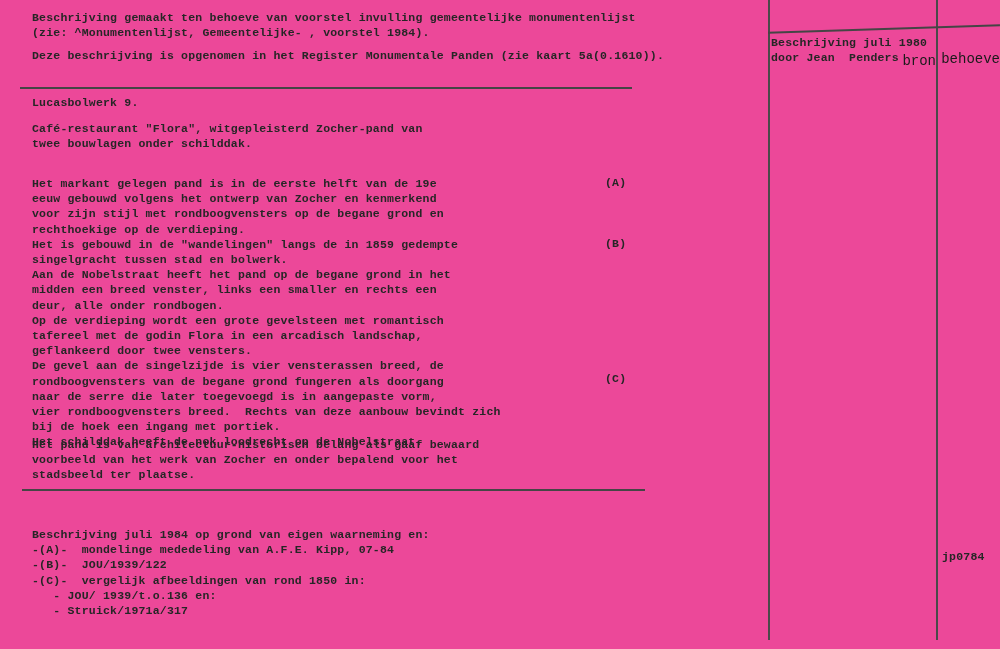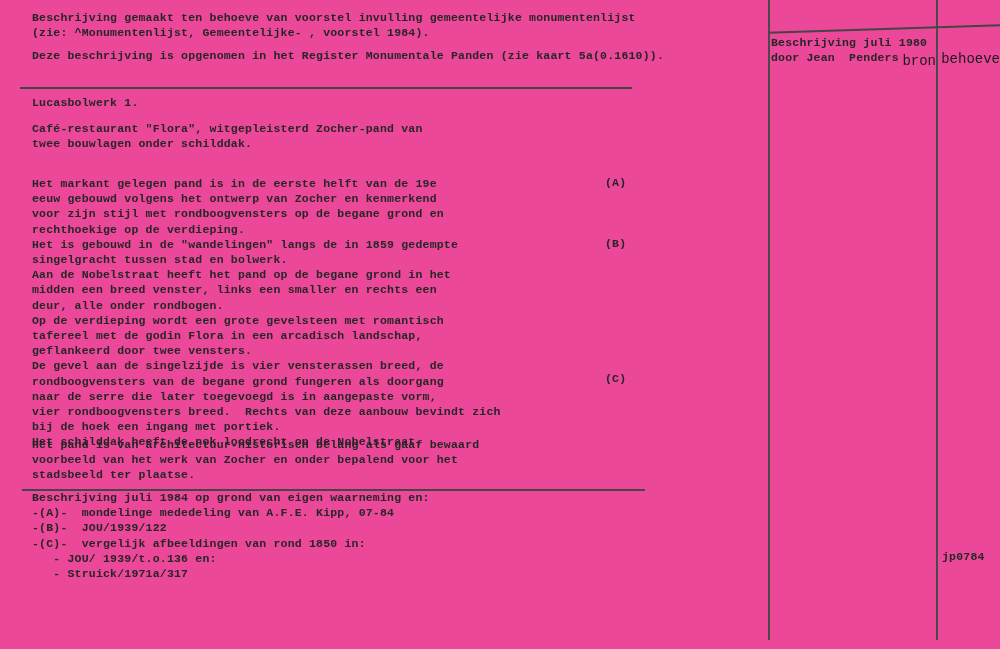--- a/index.html
+++ b/index.html
@@ -58,21 +58,21 @@
 <div class="page">
 
   <main>
     <div class="mono" style="top:10px">Beschrijving gemaakt ten behoeve van voorstel invulling gemeentelijke monumentenlijst
 (zie: ^Monumentenlijst, Gemeentelijke- , voorstel 1984).</div>
 
     <div class="mono" style="top:48px">Deze beschrijving is opgenomen in het Register Monumentale Panden (zie kaart 5a(0.1610)).</div>
 
     <div class="rule" style="top:87px;left:20px;width:612px"></div>
 
-    <div class="mono" style="top:95px">Lucasbolwerk 1.</div>
+    <div class="mono" style="top:95px">Lucasbolwerk 9.</div>
 
     <div class="mono" style="top:121px">Café-restaurant "Flora", witgepleisterd Zocher-pand van
 twee bouwlagen onder schilddak.</div>
 
     <div class="mono" style="top:176px">Het markant gelegen pand is in de eerste helft van de 19e
 eeuw gebouwd volgens het ontwerp van Zocher en kenmerkend
 voor zijn stijl met rondboogvensters op de begane grond en
 rechthoekige op de verdieping.
 Het is gebouwd in de "wandelingen" langs de in 1859 gedempte
 singelgracht tussen stad en bolwerk.
@@ -94,21 +94,21 @@
     <span class="mono annot" style="top:236px">(B)</span>
 
     <span class="mono annot" style="top:371px">(C)</span>
 
     <div class="mono" style="top:437px">Het pand is van architectuur-historisch belang als gaaf bewaard
 voorbeeld van het werk van Zocher en onder bepalend voor het
 stadsbeeld ter plaatse.</div>
 
     <div class="rule" style="top:489px;left:22px;width:623px"></div>
 
-    <div class="mono" style="top:490px">Beschrijving juli 1984 op grond van eigen waarneming en:
+    <div class="mono" style="top:527px">Beschrijving juli 1984 op grond van eigen waarneming en:
 -(A)-  mondelinge mededeling van A.F.E. Kipp, 07-84
 -(B)-  JOU/1939/122
 -(C)-  vergelijk afbeeldingen van rond 1850 in:
    - JOU/ 1939/t.o.136 en:
    - Struick/1971a/317</div>
   </main>
 
   <aside>
     <div class="vline" style="left:768px"></div>
 

